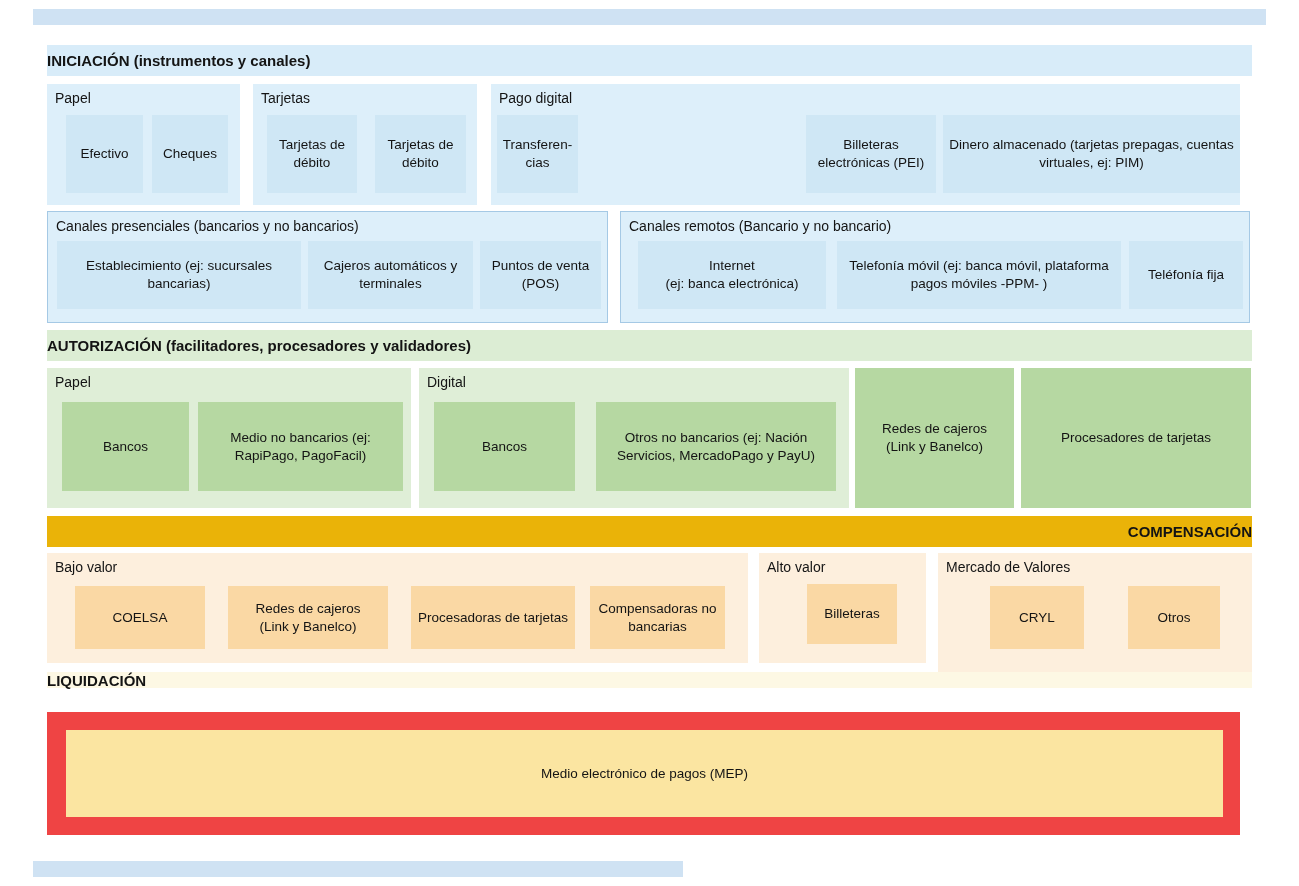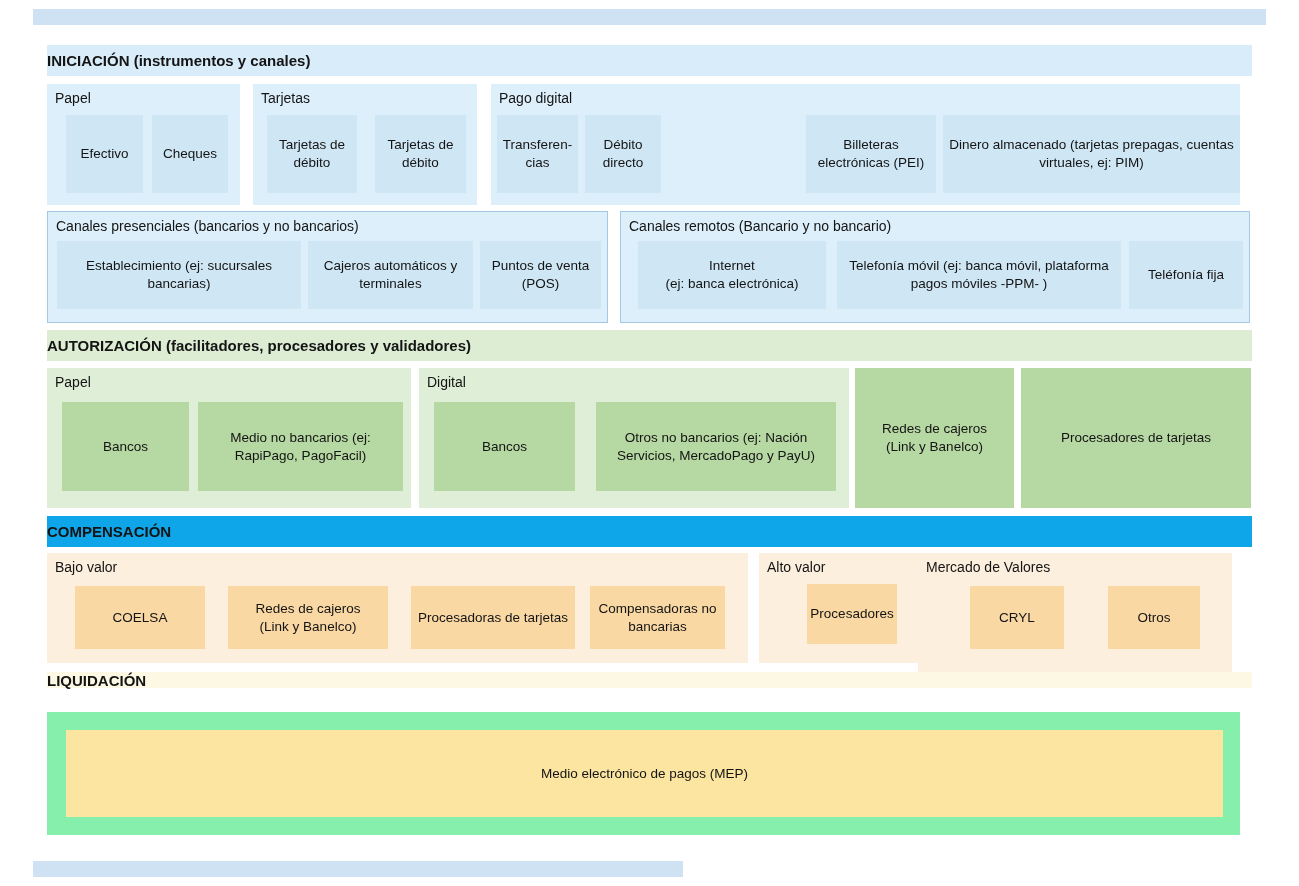--- a/index.html
+++ b/index.html
@@ -24,25 +24,25 @@
   .bar { position:absolute; }
 
   .c-bar        { background:#cfe2f3; }
   .c-blue-band  { background:#d8ecf9; }
   .c-blue-cont  { background:#ddeffa; }
   .c-blue-box   { background:#cfe7f5; }
   .b-blue       { border:1px solid #a5c9e5; }
   .c-green-band { background:#dcedd4; }
   .c-green-cont { background:#dfeed7; }
   .c-green-box  { background:#b6d8a2; }
-  .c-orange-band{ background:#0ea5e9; }
+  .c-orange-band{ background:#eab308;justify-content:flex-end; }
   .c-orange-cont{ background:#fdefdd; }
   .c-orange-box { background:#fad8a4; }
   .c-yellow-band{ background:#fdf8e4; }
-  .c-yellow-cont{ background:#86efac; }
+  .c-yellow-cont{ background:#ef4444; }
   .c-yellow-box { background:#fbe5a1; }
 </style>
 </head>
 <body>
 
 <div class="bar c-bar" style="left:33px; top:9px; width:1233px; height:16px"></div>
 <div class="bar c-bar" style="left:33px; top:861px; width:650px; height:16px"></div>
 
 <div class="abs band c-blue-band" style="left:47px; top:45px; width:1205px; height:31px">
   <span>INICIACIÓN (instrumentos y canales)</span>
@@ -57,21 +57,20 @@
 <div class="cont c-blue-cont" style="left:253px; top:84px; width:224px; height:121px">
   <div class="cont-label">Tarjetas</div>
   <div class="box c-blue-box" style="left:14px; top:31px; width:90px; height:78px">Tarjetas de débito</div>
   <div class="box c-blue-box" style="left:122px; top:31px; width:91px; height:78px">Tarjetas de débito</div>
 </div>
 
 <div class="cont c-blue-cont" style="left:491px; top:84px; width:749px; height:121px">
   <div class="cont-label">Pago digital</div>
   <div class="box c-blue-box" style="left:6px; top:31px; width:81px; height:78px">Transferen-
 cias</div>
-  <div class="box c-blue-box" style="left:94px; top:31px; width:76px; height:78px">Débito directo</div>
   <div class="box c-blue-box" style="left:315px; top:31px; width:130px; height:78px">Billeteras electrónicas (PEI)</div>
   <div class="box c-blue-box" style="left:452px; top:31px; width:297px; height:78px">Dinero almacenado (tarjetas prepagas, cuentas virtuales, ej: PIM)</div>
 </div>
 
 <div class="cont c-blue-cont b-blue" style="left:47px; top:211px; width:561px; height:112px">
   <div class="cont-label">Canales presenciales (bancarios y no bancarios)</div>
   <div class="box c-blue-box" style="left:260px; top:29px; width:165px; height:68px">Cajeros automáticos y terminales</div>
   <div class="box c-blue-box" style="left:9px; top:29px; width:244px; height:68px">Establecimiento (ej: sucursales bancarias)</div>
   <div class="box c-blue-box" style="left:432px; top:29px; width:121px; height:68px">Puntos de venta (POS)</div>
 </div>
@@ -112,24 +111,24 @@
   <div class="cont-label">Bajo valor</div>
   <div class="box c-orange-box" style="left:28px; top:33px; width:130px; height:63px">COELSA</div>
   <div class="box c-orange-box" style="left:181px; top:33px; width:160px; height:63px">Redes de cajeros
 (Link y Banelco)</div>
   <div class="box c-orange-box" style="left:364px; top:33px; width:164px; height:63px">Procesadoras de tarjetas</div>
   <div class="box c-orange-box" style="left:543px; top:33px; width:135px; height:63px">Compensadoras no bancarias</div>
 </div>
 
 <div class="cont c-orange-cont" style="left:759px; top:553px; width:167px; height:110px">
   <div class="cont-label">Alto valor</div>
-  <div class="box c-orange-box" style="left:48px; top:31px; width:90px; height:60px">Procesadores</div>
+  <div class="box c-orange-box" style="left:48px; top:31px; width:90px; height:60px">Billeteras</div>
 </div>
 
-<div class="cont c-orange-cont" style="left:918px; top:553px; width:314px; height:124px">
+<div class="cont c-orange-cont" style="left:938px; top:553px; width:314px; height:124px">
   <div class="cont-label">Mercado de Valores</div>
   <div class="box c-orange-box" style="left:52px; top:33px; width:94px; height:63px">CRYL</div>
   <div class="box c-orange-box" style="left:190px; top:33px; width:92px; height:63px">Otros</div>
 </div>
 
 <div class="abs band c-yellow-band" style="left:47px; top:672px; width:1205px; height:16px">
   <span>LIQUIDACIÓN</span>
 </div>
 
 <div class="cont c-yellow-cont" style="left:47px; top:712px; width:1193px; height:123px">

